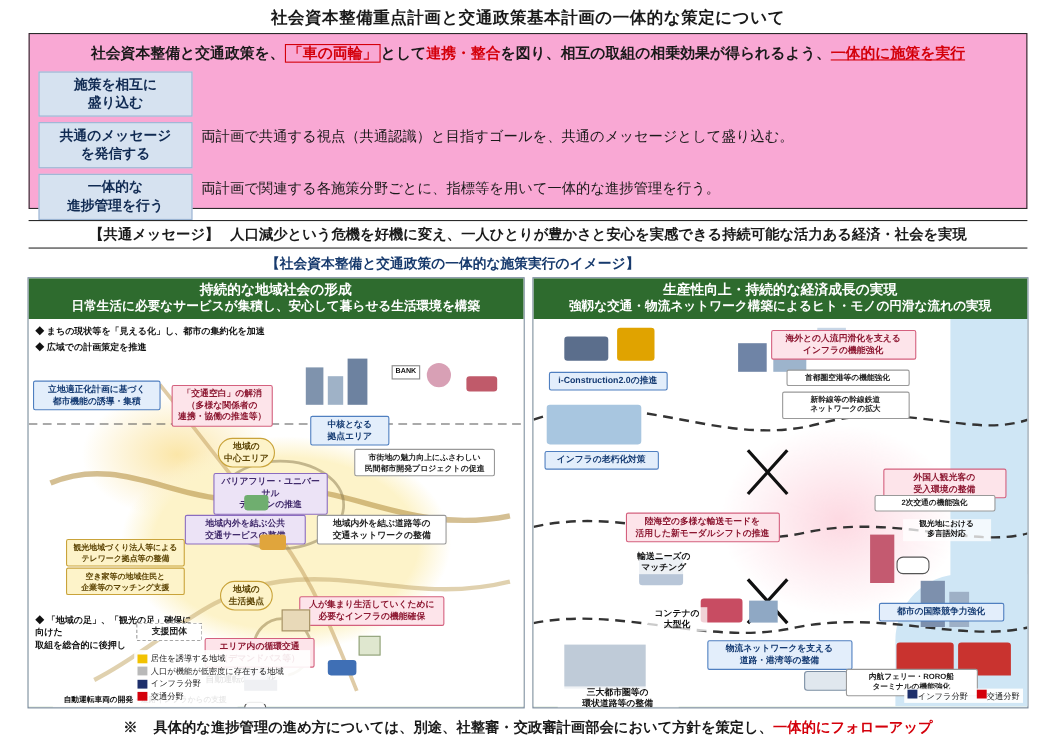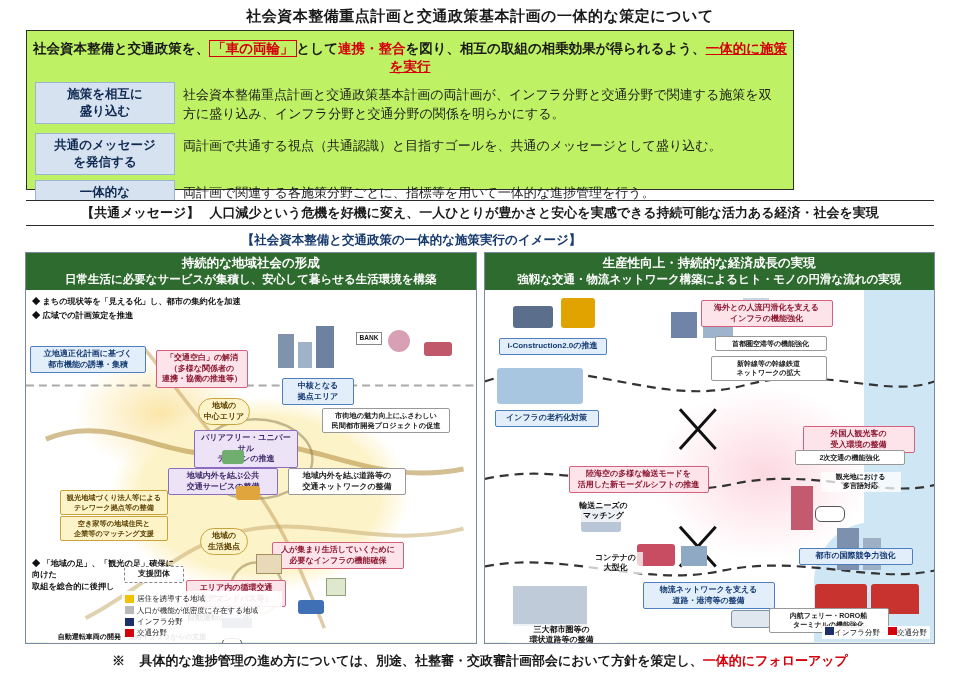--- a/index.html
+++ b/index.html
@@ -19,23 +19,23 @@
     text-align:center;
     font-size:15px;
     font-weight:bold;
     padding-top:7px;
     letter-spacing:0.5px;
   }
 
   
   .topbox {
     position:absolute;
-    left:26px; top:30px; width:768px; height:160px;
+    left:26px; top:30px; width:908px; height:160px;
     border:1.5px solid #2b2b2b;
-    background:#bef264;
+    background:#f9a8d4;
   }
   .lead {
     font-size:13.5px;
     font-weight:bold;
     text-align:center;
     padding:9px 6px 7px 6px;
     line-height:1.3;
   }
   .lead .red { color:#d4000b; }
   .lead .underline-red { color:#d4000b; text-decoration:underline; }
@@ -227,21 +227,20 @@
     <div class="lead">
       <span>社会資本整備と交通政策を、</span><span class="boxed">「車の両輪」</span><span>として</span><span class="red">連携・整合</span><span>を図り、相互の取組の相乗効果が得られるよう、</span><span class="underline-red">一体的に施策を実行</span>
     </div>
 
     <div class="rows">
       <div class="row">
         <div class="row-label">
           <span>施策を相互に</span>
           <span>盛り込む</span>
         </div>
-        <div class="row-text">社会資本整備重点計画と交通政策基本計画の両計画が、インフラ分野と交通分野で関連する施策を双方に盛り込み、インフラ分野と交通分野の関係を明らかにする。</div>
       </div>
       <div class="row">
         <div class="row-label">
           <span>共通のメッセージ</span>
           <span>を発信する</span>
         </div>
         <div class="row-text">両計画で共通する視点（共通認識）と目指すゴールを、共通のメッセージとして盛り込む。</div>
       </div>
       <div class="row">
         <div class="row-label">

